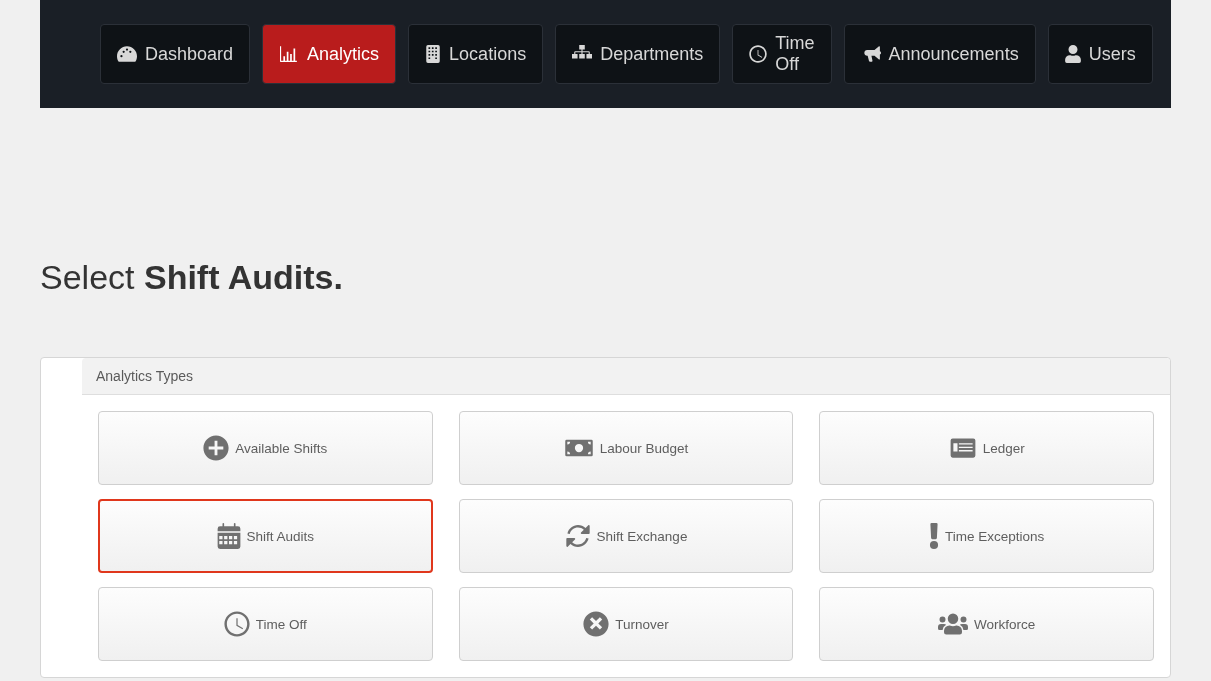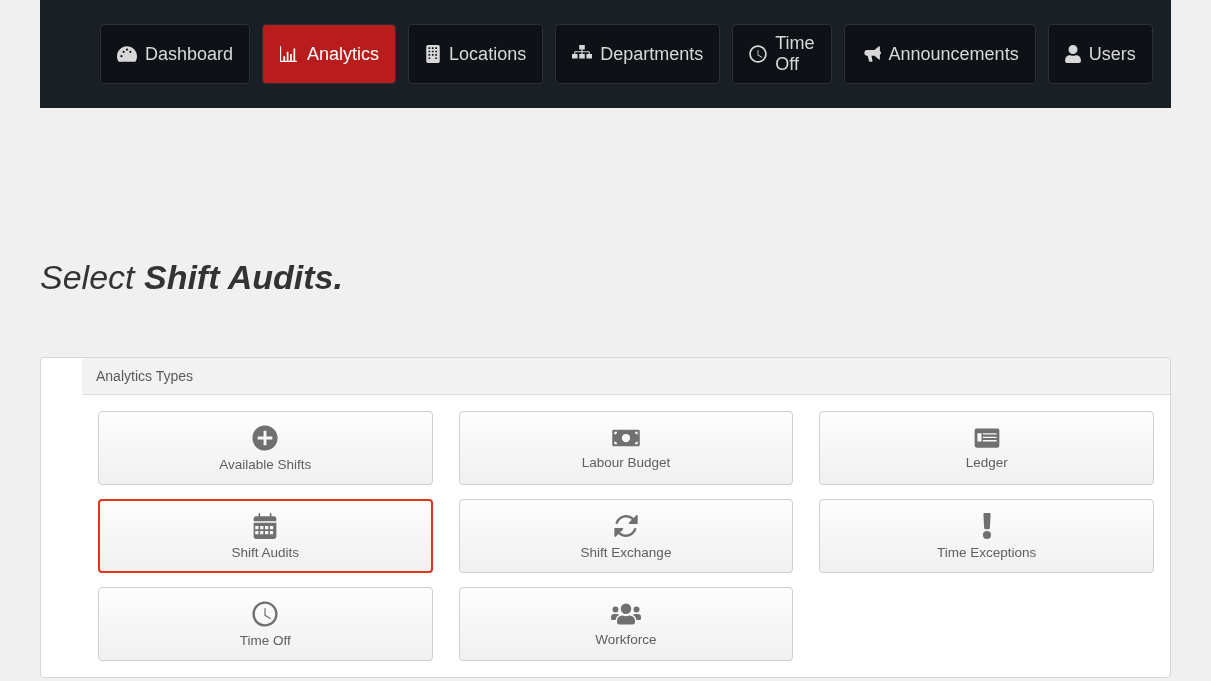--- a/index.html
+++ b/index.html
@@ -34,21 +34,20 @@
       color: #fff;
     }
     .nav-item .icon { display: inline-flex; }
     .nav-item svg { fill: #d8d8d8; }
     .nav-item.active svg { fill: #ffffff; }
 
     .instruction {
       margin: 150px 40px 0 40px;
       font-size: 34px;
       color: #333;
-      font-style: italic;
     }
     .instruction .bold { font-weight: 700; }
 
     .panel {
       margin: 60px 40px 0 40px;
       background: #fff;
       border: 1px solid #d6d6d6;
       border-radius: 4px;
       padding-left: 41px;
     }
@@ -65,21 +64,21 @@
       grid-template-columns: repeat(3, 1fr);
       gap: 14px 26px;
       padding: 16px;
     }
     .card {
       height: 74px;
       border: 1px solid #cfcfcf;
       border-radius: 4px;
       background: linear-gradient(to bottom, #fdfdfd, #f0f0f0);
       display: flex;
-      flex-direction: column;
+      flex-direction: row;
       align-items: center;
       justify-content: center;
       gap: 6px;
       cursor: pointer;
       color: #666;
     }
     .card.highlight {
       border: 2px solid #e0371c;
     }
     .card .card-icon { display: inline-flex; color: #707070; }
@@ -257,20 +256,28 @@
     <div class="card">
       <span class="card-icon">
           <svg width="26" height="26">
             <use href="#clock-icon"></use>
           </svg>
         </span>
       <span class="card-label">Time Off</span>
     </div>
     <div class="card">
       <span class="card-icon">
+          <svg width="26" height="26">
+            <use href="#times-circle-icon"></use>
+          </svg>
+        </span>
+      <span class="card-label">Turnover</span>
+    </div>
+    <div class="card">
+      <span class="card-icon">
           <svg width="30" height="24">
             <use href="#users-icon"></use>
           </svg>
         </span>
       <span class="card-label">Workforce</span>
     </div>
 
   </div>
 </div>
 

